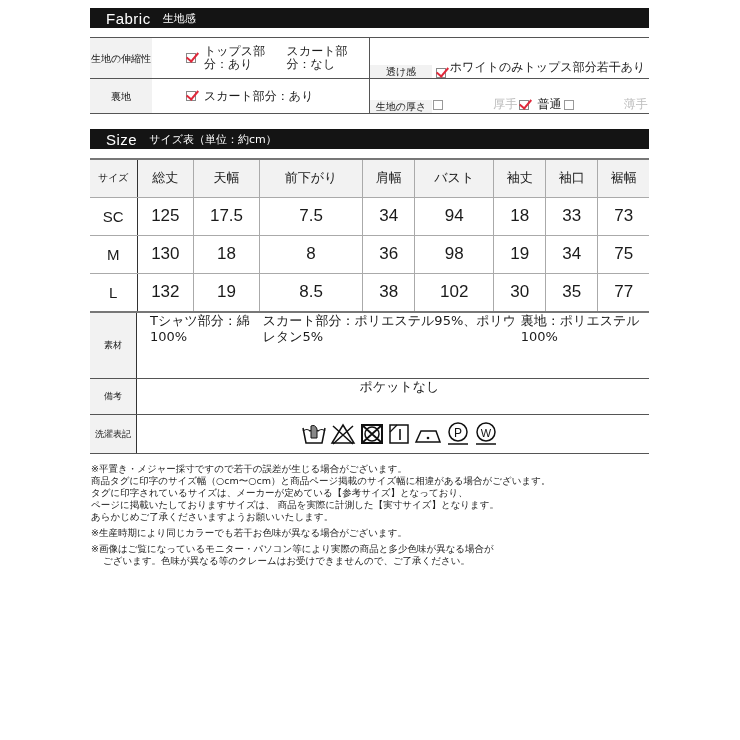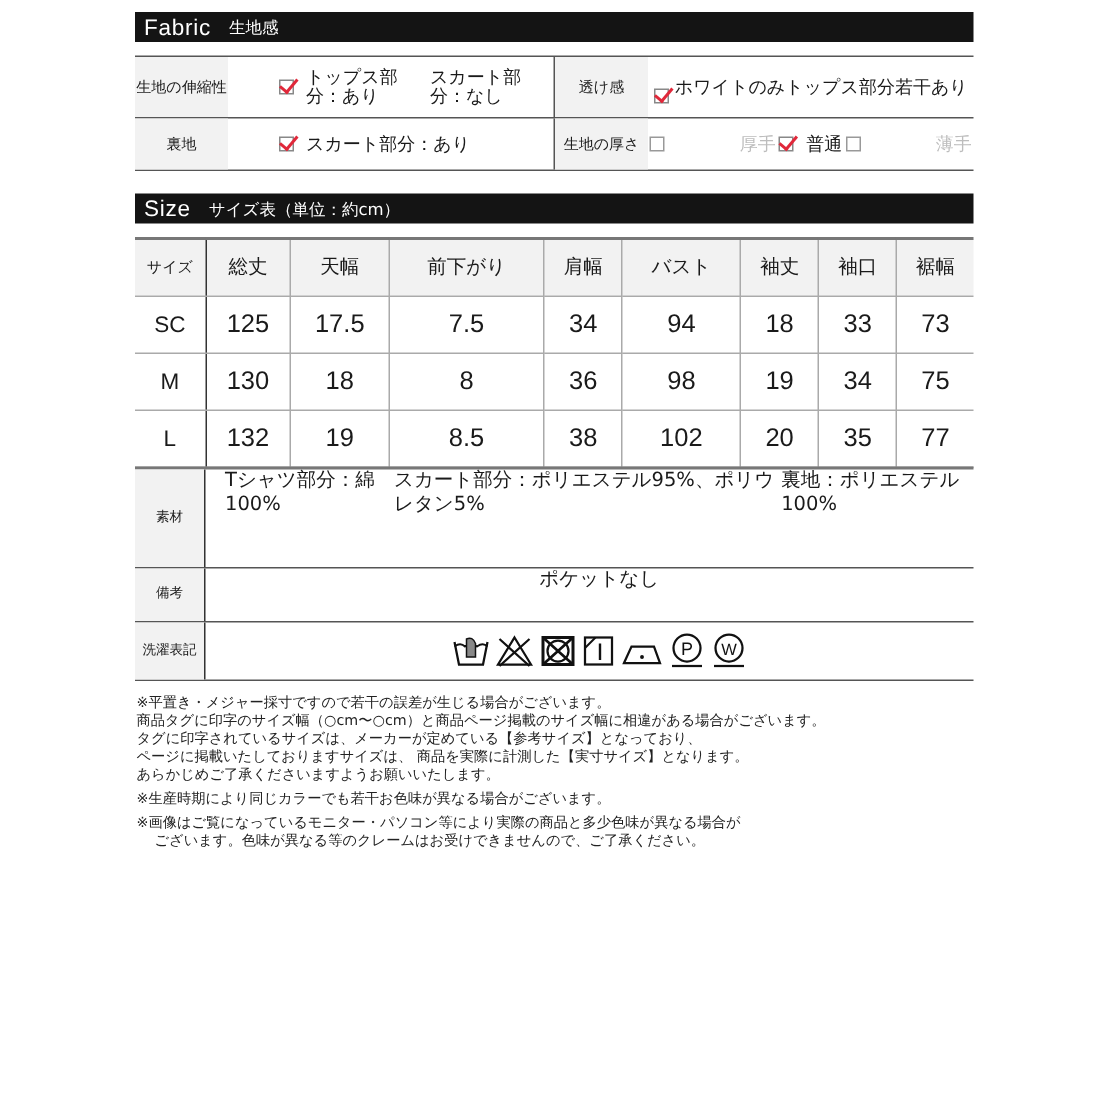--- a/index.html
+++ b/index.html
@@ -4,35 +4,35 @@
 <style>
   * { box-sizing: border-box; margin: 0; padding: 0; }
   body {
     width: 740px; height: 740px; background: #ffffff; position: relative;
     font-family: "DejaVu Sans", "Liberation Sans", sans-serif; color: #1a1a1a;
     overflow: hidden;
   }
   .bar {
     position: absolute; left: 90px; width: 559px; height: 20px;
     background: #141414; color: #ffffff; display: flex; align-items: center;
-    padding-left: 6px;
+    padding-left: 16px;
   }
   .bar .en { font-family: "Liberation Sans", sans-serif; font-size: 15px; letter-spacing: 0.5px; margin-right: 12px; }
   .bar .jp { font-size: 11px; }
   #fabric-bar { top: 8px; }
   #size-bar { top: 129px; }
 
   
   .fabric { position: absolute; left: 90px; top: 37px; width: 559px; border-top: 1px solid #555; }
   .frow { display: flex; border-bottom: 1px solid #555; }
   .frow.r1 { height: 41px; }
   .frow.r2 { height: 35px; }
   .fhalf { width: 280px; display: flex; }
   .fhalf.left { border-right: 1px solid #555; }
-  .fhalf.right { width: 279px; }
+  .fhalf.right { width: 279px; align-items: flex-end; }
   .flabel {
     width: 62px; background: #f2f2f2; display: flex; align-items: center; justify-content: center;
     font-size: 10px; text-align: center; line-height: 13px;
   }
   .fvalue { flex: 1; display: flex; align-items: center; justify-content: center; font-size: 12px; line-height: 13px; }
   .fvalue.left-align { justify-content: flex-start; padding-left: 34px; }
   .chk {
     display: inline-block; width: 10px; height: 10px; border: 1px solid #888; position: relative;
     margin-right: 8px; flex-shrink: 0; background: #fff;
   }
@@ -182,21 +182,21 @@
     <td>34</td>
     <td>75</td>
   </tr>
   <tr>
     <td class="szlabel">L</td>
     <td>132</td>
     <td>19</td>
     <td>8.5</td>
     <td>38</td>
     <td>102</td>
-    <td>20</td>
+    <td>30</td>
     <td>35</td>
     <td>77</td>
   </tr>
 </tbody>
   </table>
 
 <div class="detail">
   <div class="drow material">
     <div class="dlabel">素材</div>
     <div class="dvalue">

